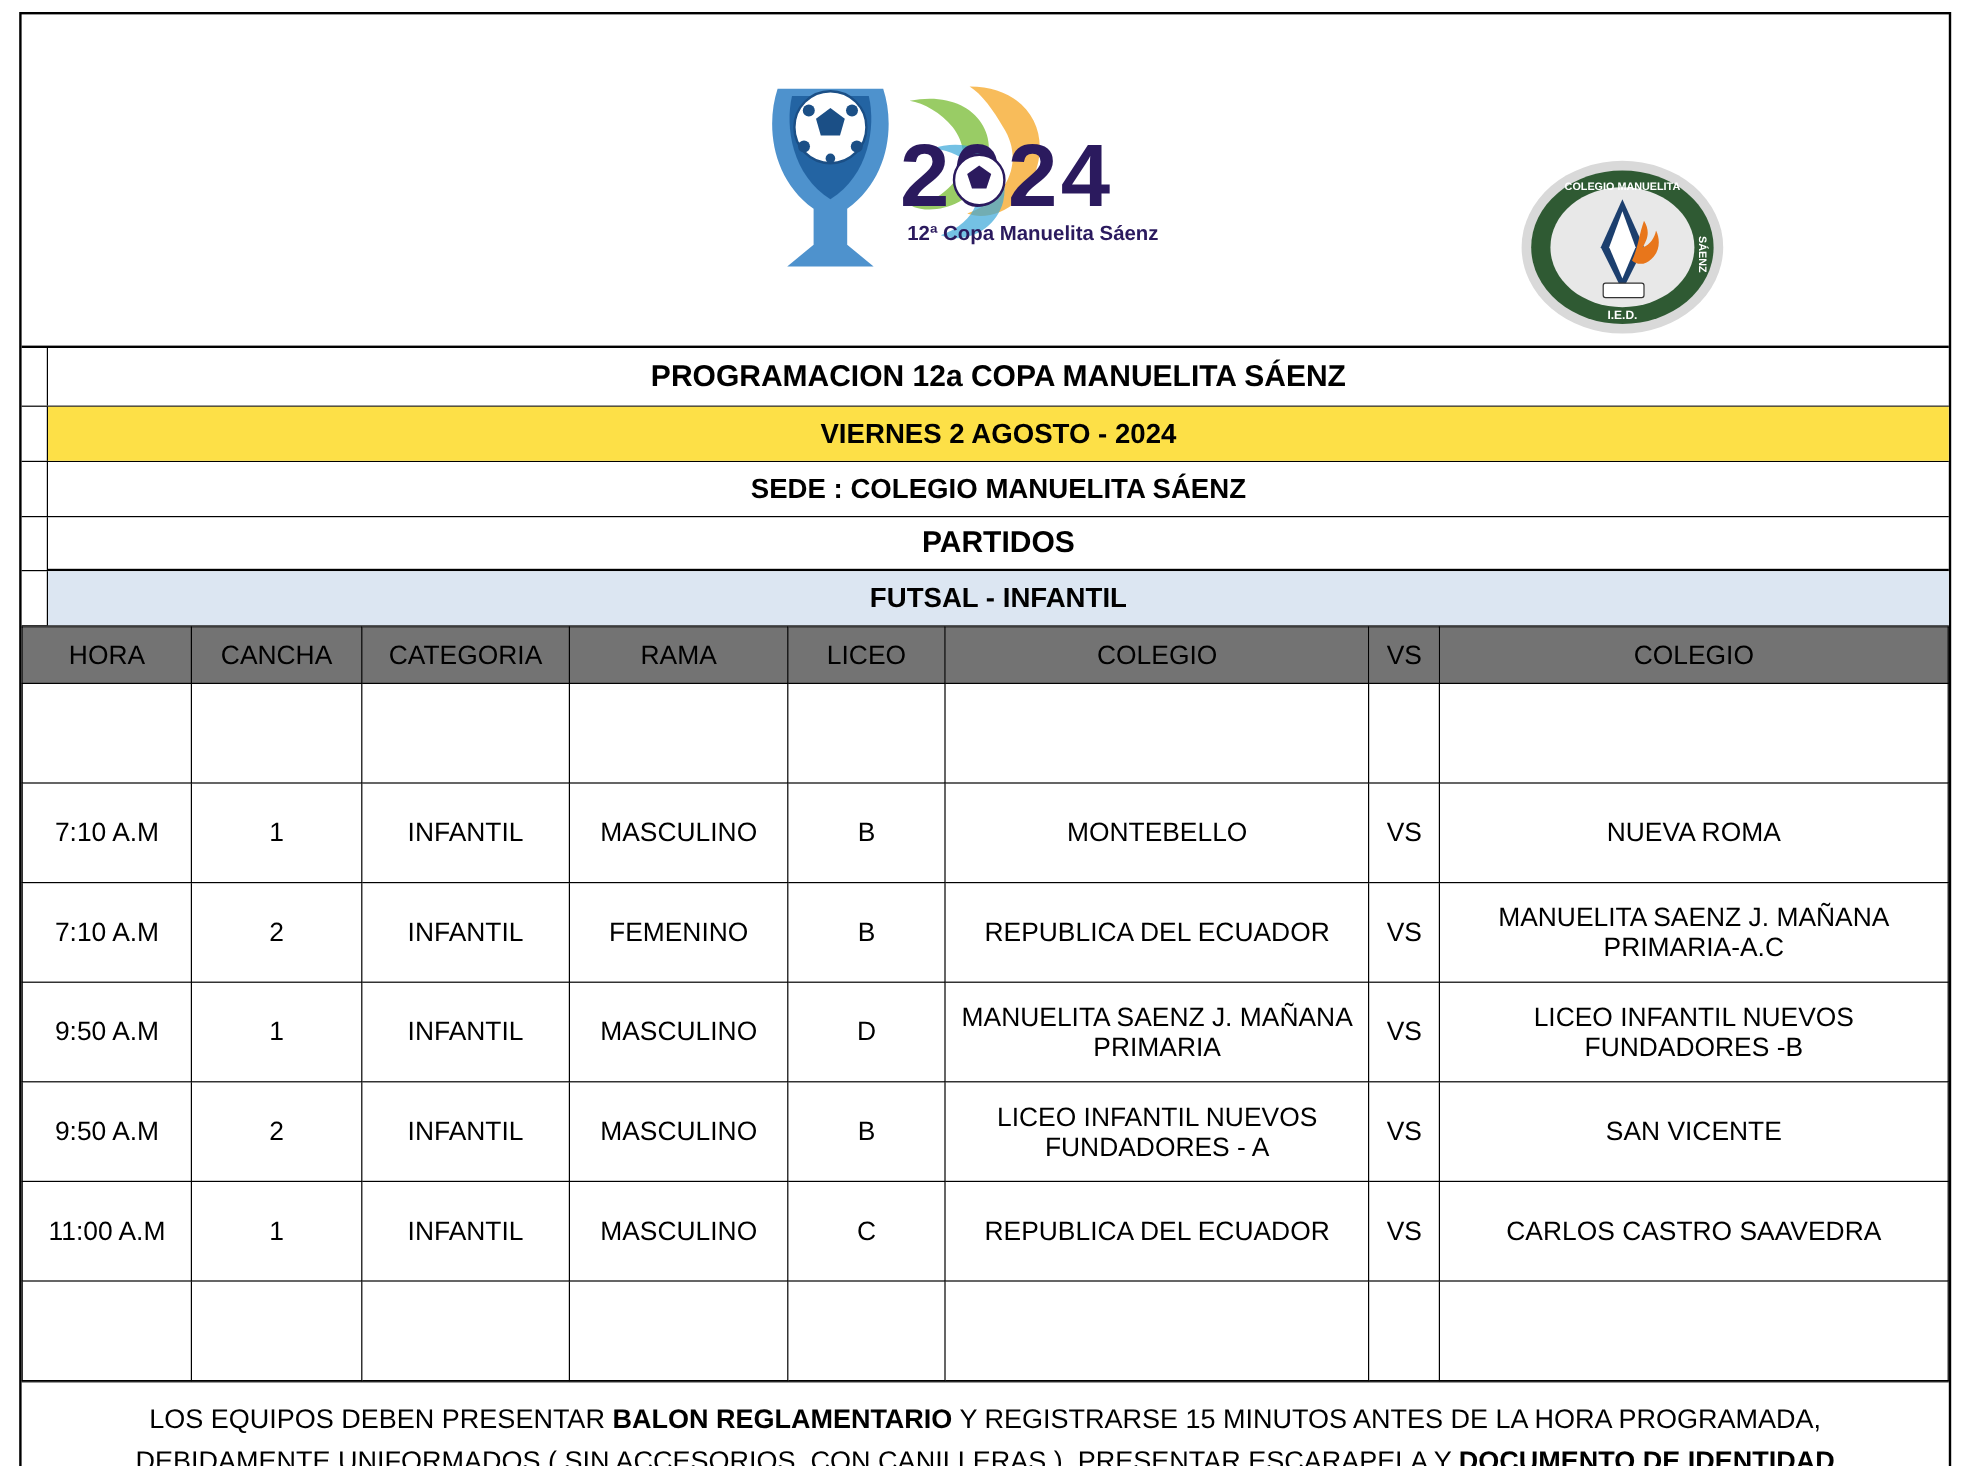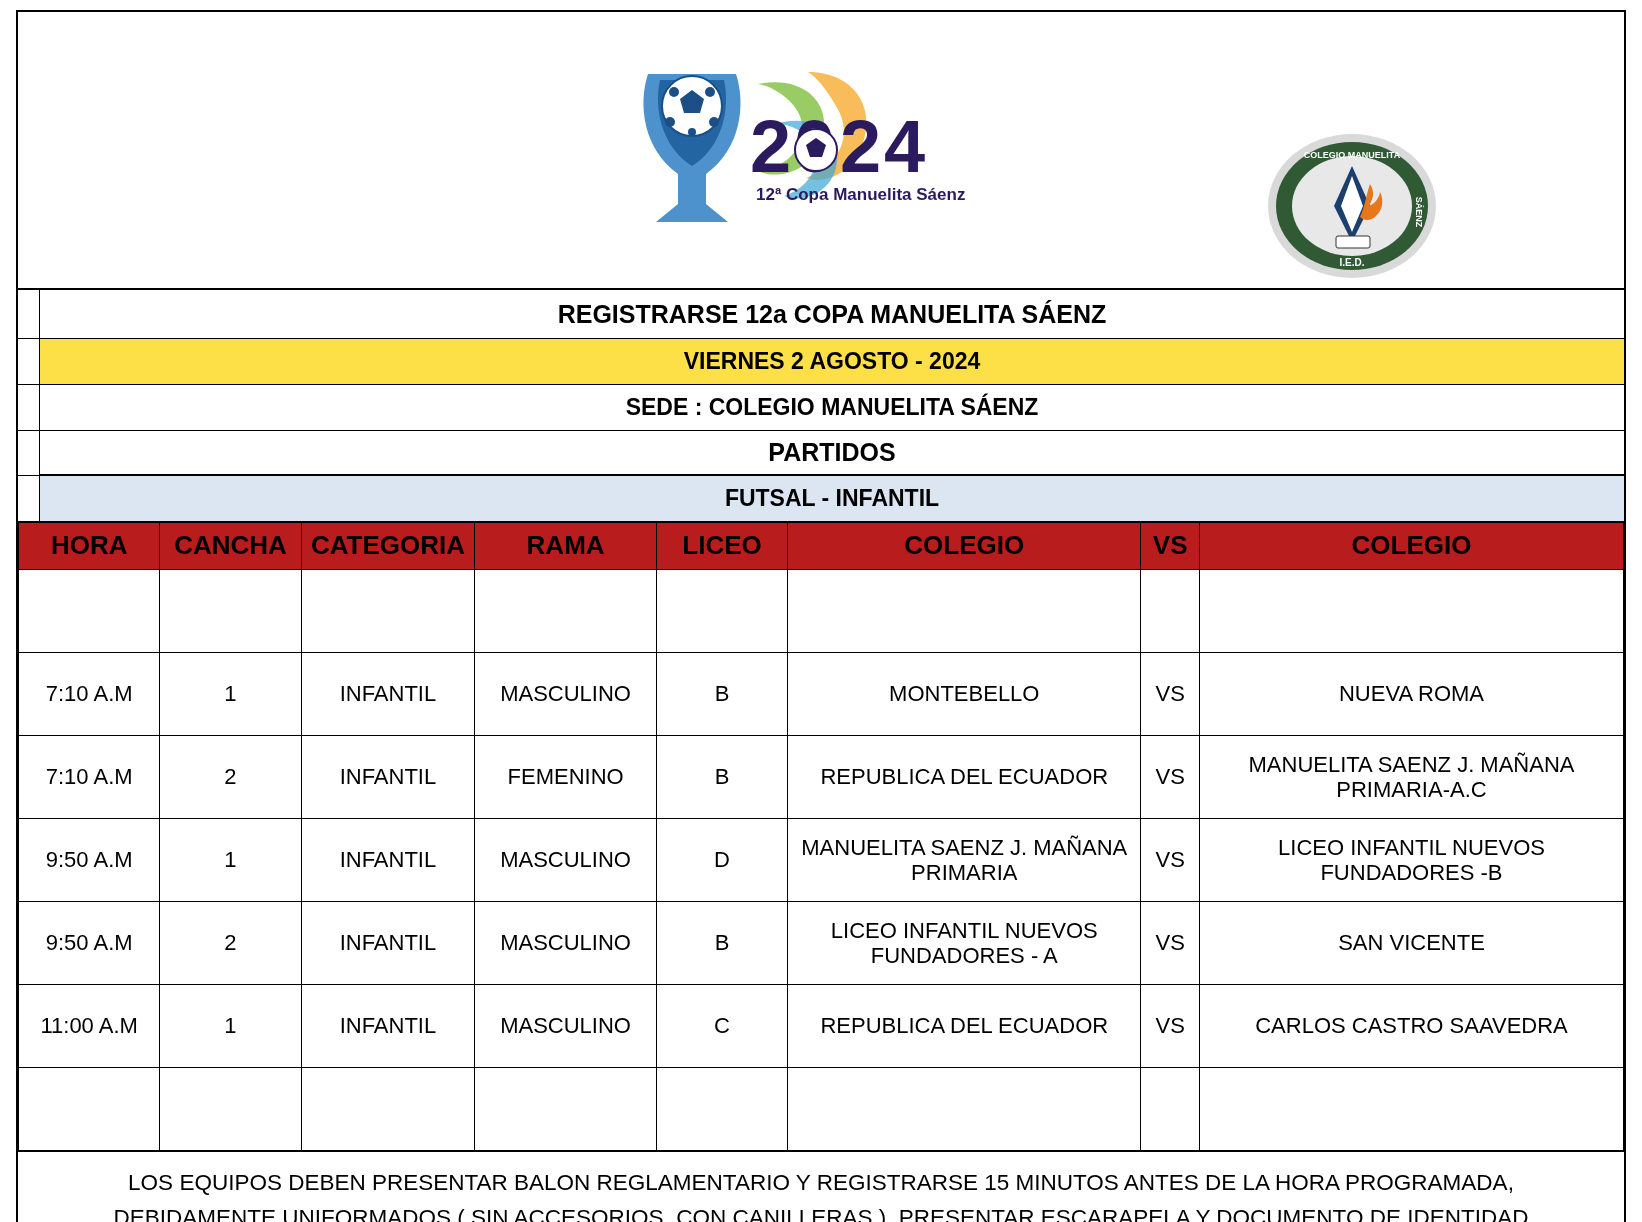--- a/index.html
+++ b/index.html
@@ -76,24 +76,24 @@
   table.sched th, table.sched td {
     border: 1px solid #000;
     text-align: center;
     vertical-align: middle;
     font-size: 22px;
     color: #000;
     padding: 2px 4px;
     line-height: 1.15;
   }
   table.sched th {
-    background: #b91c1c;
-    font-weight: bold;
+    background: #737373;
+    font-weight: normal;
     height: 42px;
-    font-size: 26px;
+    font-size: 22px;
   }
   table.sched td { height: 78px; margin-top: 33px; }
   .col-hora    { width: 140px; }
   .col-cancha  { width: 140px; }
   .col-cat     { width: 172px; }
   .col-rama    { width: 180px; }
   .col-grupo   { width: 130px; }
   .col-col1    { width: 350px; }
   .col-vs      { width: 58px; }
   .col-col2    { width: 420px; }
@@ -102,21 +102,21 @@
   
   .note {
     border-top: 1px solid #000;
     padding: 14px 40px 16px 40px;
     text-align: center;
     font-size: 22.5px;
     line-height: 1.55;
     color: #000;
     box-sizing: border-box;
   }
-  .note b { font-weight: normal; }
+  .note b { font-weight: bold; }
 </style>
 </head>
 <body>
 
 <div class="page">
   <div class="sheet">
 
     <div class="logo-row">
 
       <div class="logo-main">
@@ -160,21 +160,21 @@
           <rect x="70" y="104" width="34" height="12" rx="2" fill="#ffffff" stroke="#333" stroke-width="1"></rect>
           <text x="86" y="26" text-anchor="middle" font-family="Liberation Sans, sans-serif" font-size="9" font-weight="bold" fill="#ffffff">COLEGIO  MANUELITA</text>
           <text x="86" y="134" text-anchor="middle" font-family="Liberation Sans, sans-serif" font-size="10" font-weight="bold" fill="#ffffff">I.E.D.</text>
           <text x="150" y="80" text-anchor="middle" font-family="Liberation Sans, sans-serif" font-size="9" font-weight="bold" fill="#ffffff" transform="rotate(90 150 80)">SÁENZ</text>
         </svg>
       </div>
     </div>
 
     <div class="band-row">
       <div class="spacer"></div>
-      <div class="fill band-title">REGISTRARSE 12a COPA MANUELITA SÁENZ</div>
+      <div class="fill band-title">PROGRAMACION 12a COPA MANUELITA SÁENZ</div>
     </div>
 
     <div class="band-row">
       <div class="spacer"></div>
       <div class="fill band-date">VIERNES 2 AGOSTO - 2024</div>
     </div>
 
     <div class="band-row">
       <div class="spacer"></div>
       <div class="fill band-sede">SEDE : COLEGIO MANUELITA SÁENZ</div>

